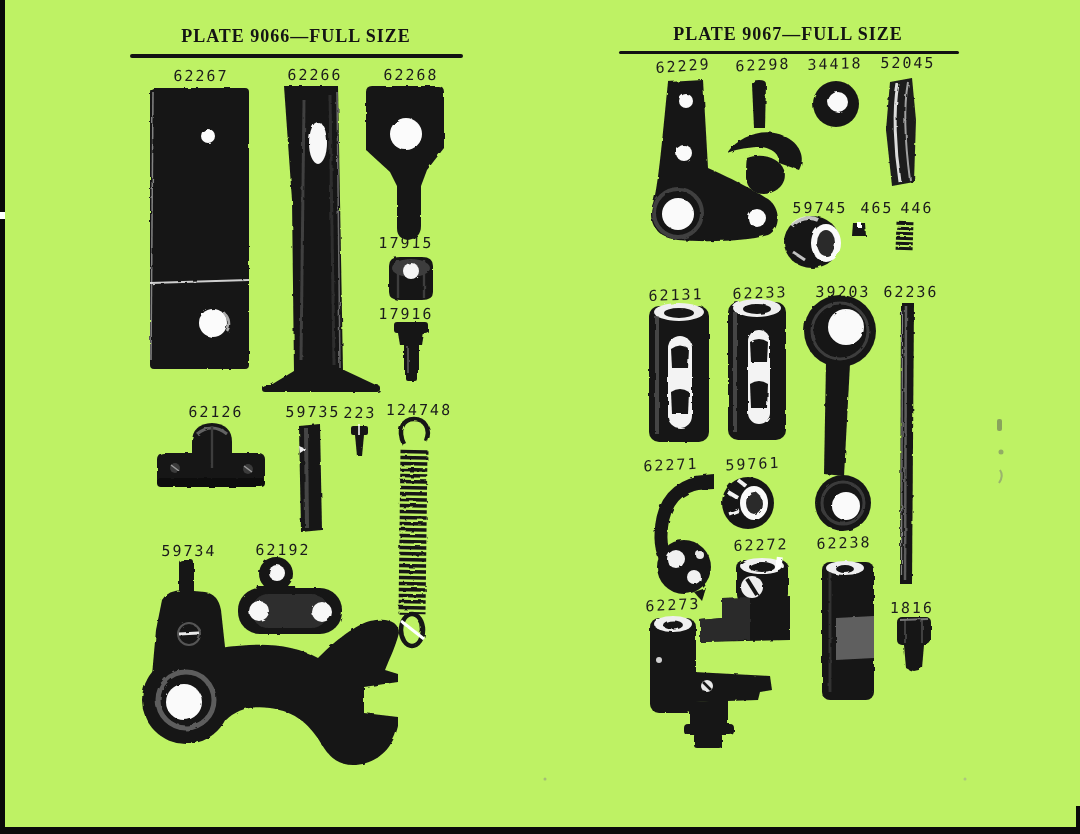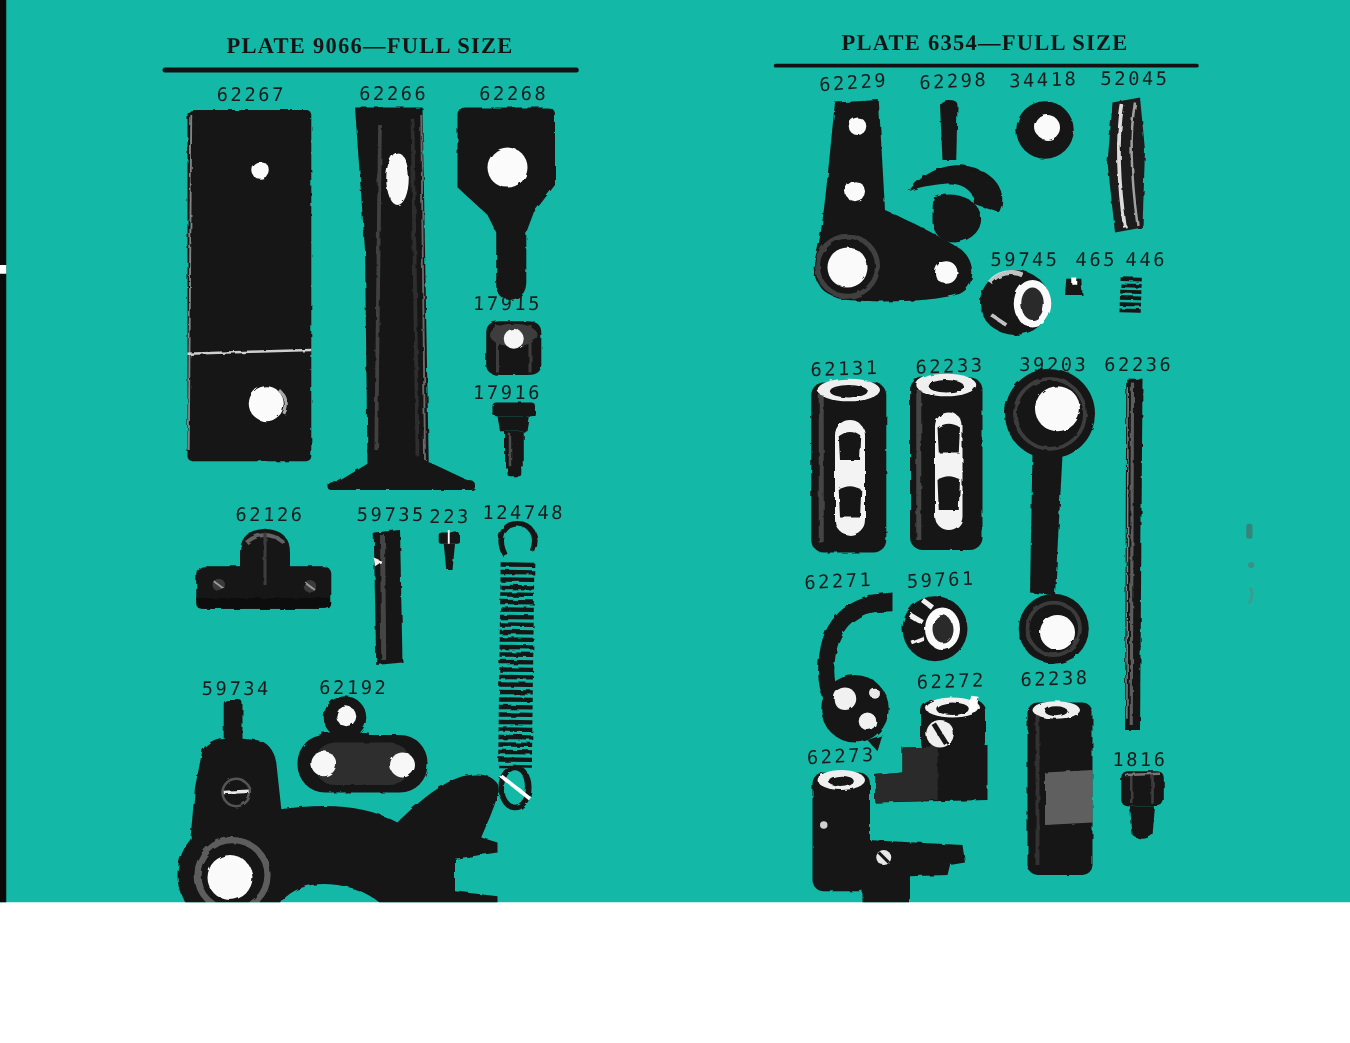--- a/index.html
+++ b/index.html
@@ -1,17 +1,17 @@
 <!DOCTYPE html>
 <html><head>
 <meta charset="utf-8">
 <style>
   html,body{margin:0;padding:0;background:#ffffff;}
   .page{
-    position:relative;width:1080px;height:722px;background:#14b8a6;overflow:hidden;
+    position:relative;width:1080px;height:834px;background:#bef264;overflow:hidden;
     font-family:"Liberation Serif", serif;
   }
   .plate-title{
     position:absolute;transform:translateX(-50%);
     font-family:"Liberation Serif", serif;font-weight:700;font-size:18px;
     letter-spacing:1px;color:#141414;white-space:nowrap;
   }
   .rule{position:absolute;background:#121212;border-radius:2px;}
   .lbl{
     position:absolute;transform:translateX(-50%) rotate(var(--r,0deg)) skewX(-2deg);
@@ -42,21 +42,21 @@
     <div class="lbl" style="left:406px;top:305px;">17916</div>
     <div class="lbl" style="left:216px;top:403px;">62126</div>
     <div class="lbl" style="left:313px;top:403px;">59735</div>
     <div class="lbl" style="left:360px;top:404px;">223</div>
     <div class="lbl" style="left:419px;top:401px;">124748</div>
     <div class="lbl" style="left:189px;top:542px;">59734</div>
     <div class="lbl" style="left:283px;top:541px;">62192</div>
   </section>
 
   <section>
-    <div class="plate-title" style="left:788px;top:24px;">PLATE 6354—FULL SIZE</div>
+    <div class="plate-title" style="left:788px;top:24px;">PLATE 9067—FULL SIZE</div>
     <div class="rule" style="left:619px;top:51px;width:340px;height:3px;"></div>
 
     <div class="lbl" style="left:683px;top:57px;--r:-4deg;">62229</div>
     <div class="lbl" style="left:763px;top:56px;--r:-3deg;">62298</div>
     <div class="lbl" style="left:835px;top:55px;--r:-2deg;">34418</div>
     <div class="lbl" style="left:908px;top:54px;">52045</div>
     <div class="lbl" style="left:820px;top:199px;">59745</div>
     <div class="lbl" style="left:877px;top:199px;">465</div>
     <div class="lbl" style="left:917px;top:199px;">446</div>
     <div class="lbl" style="left:676px;top:286px;--r:-2deg;">62131</div>

